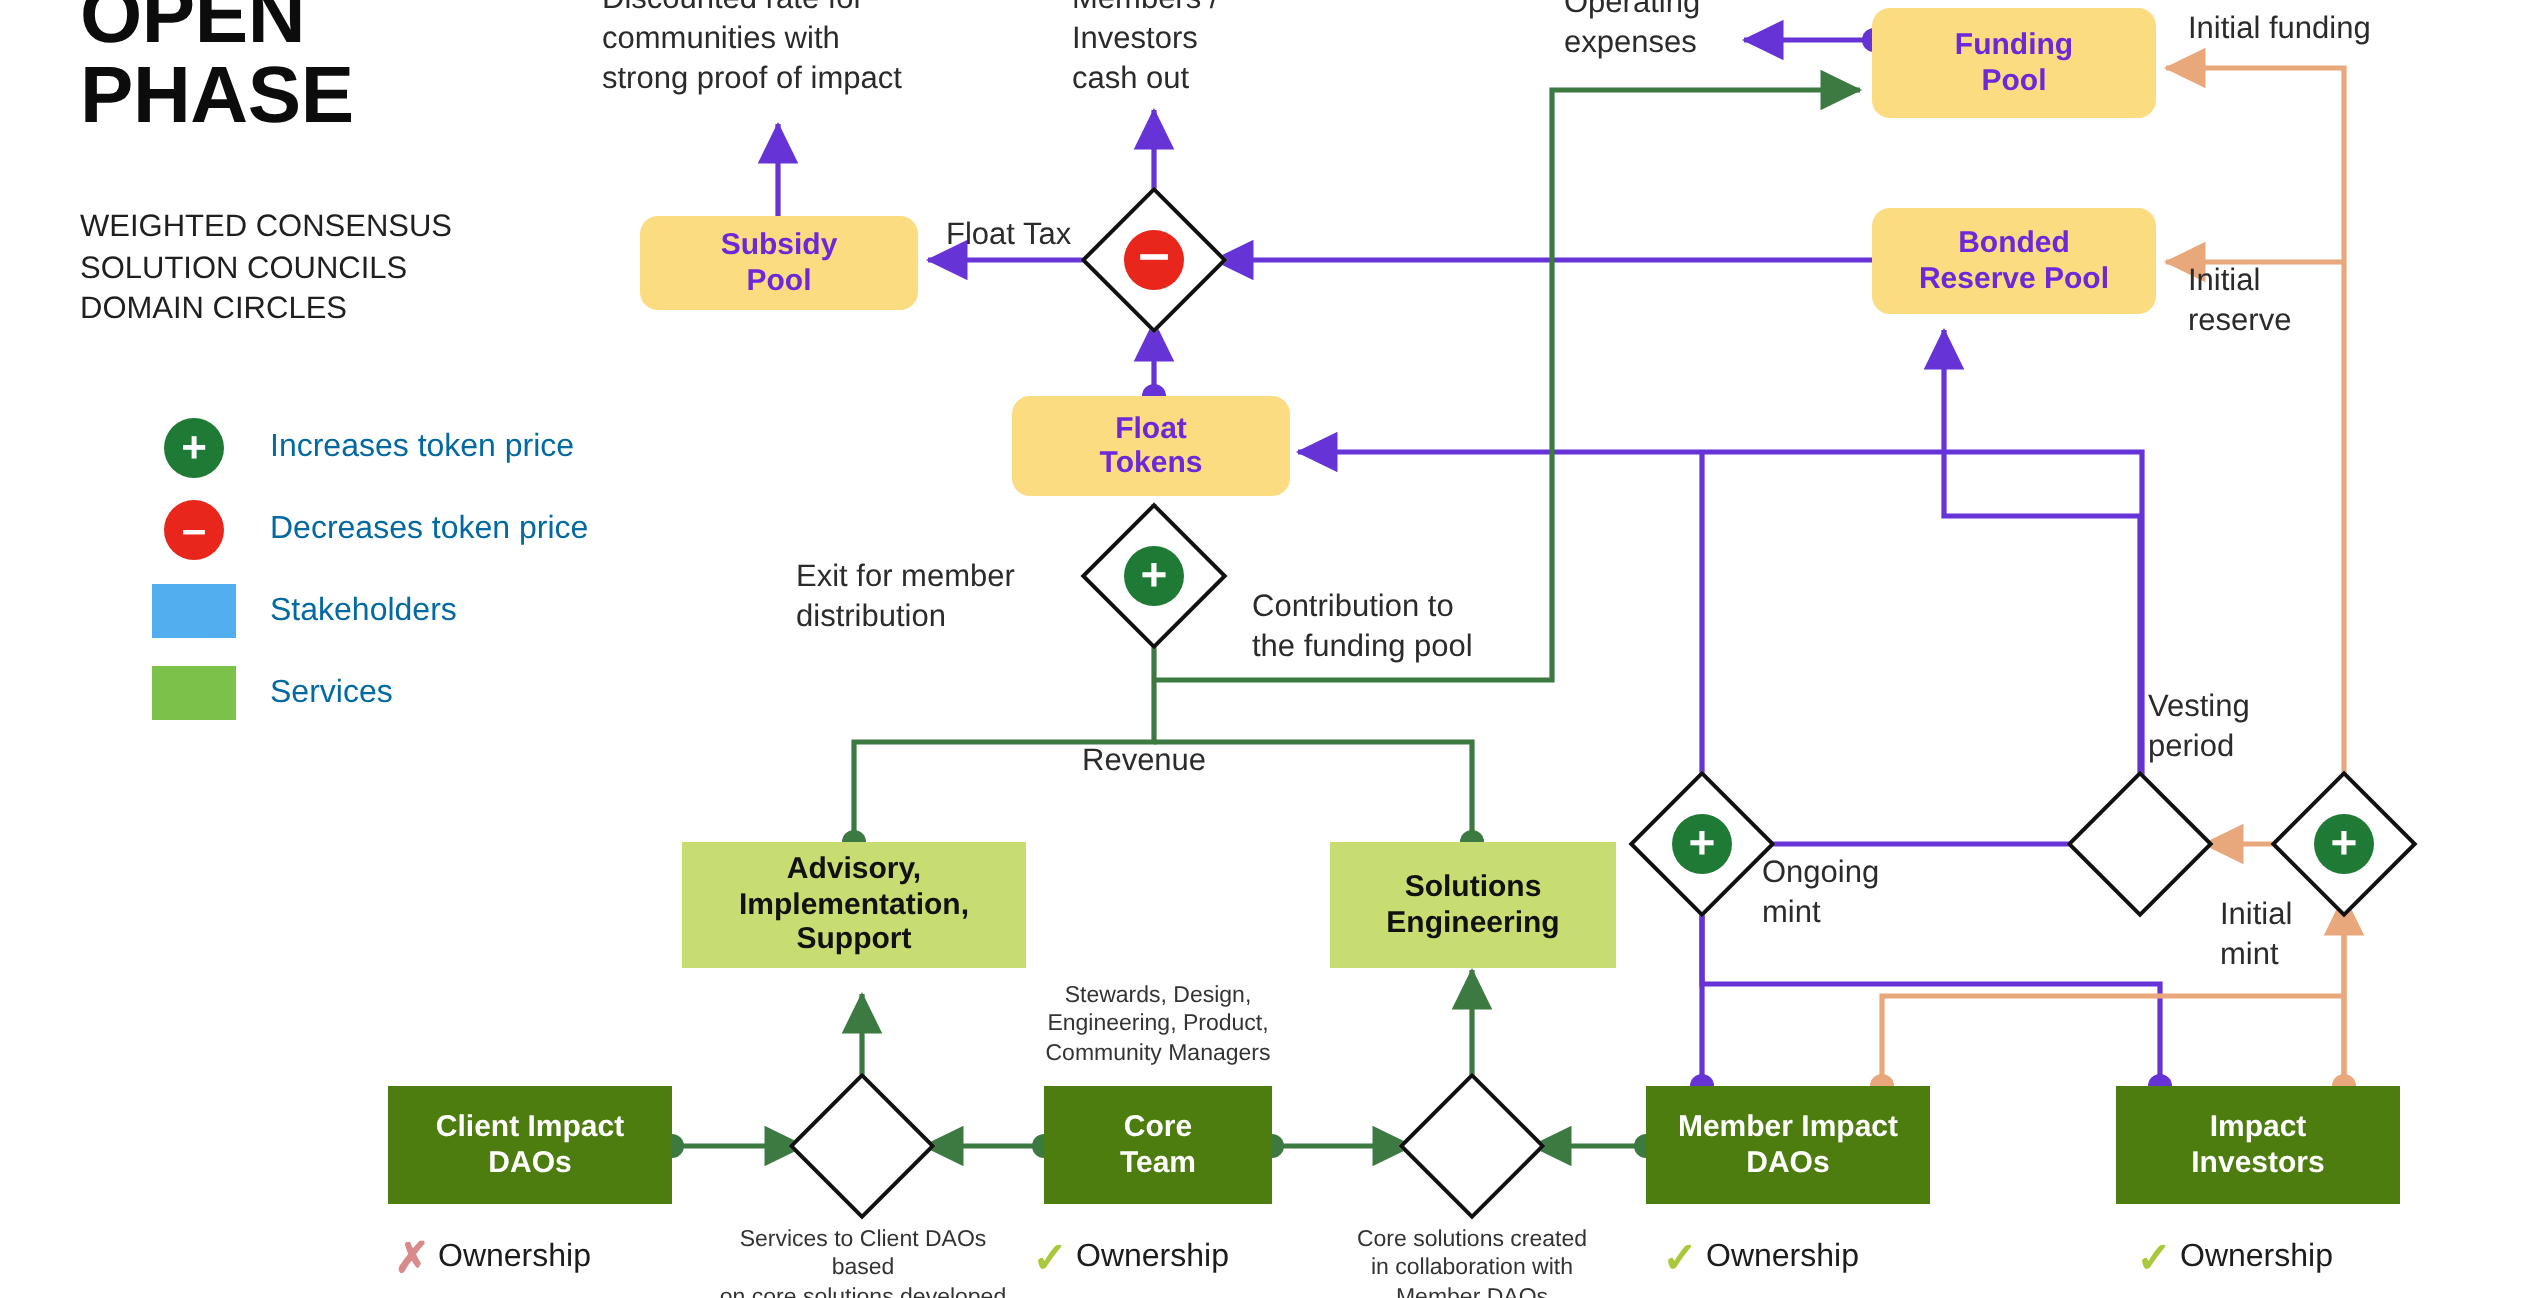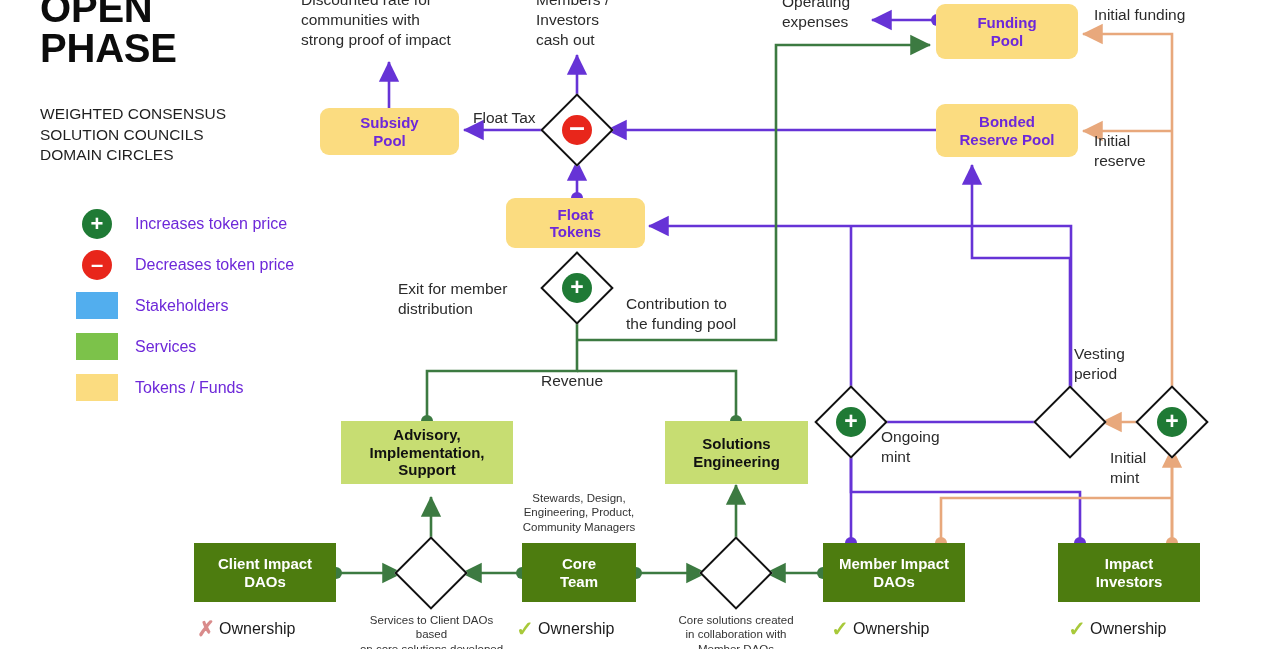--- a/index.html
+++ b/index.html
@@ -26,21 +26,21 @@
   .badge.minus{background:#e8261b;}
   .badge b{position:relative;top:-1.5px;}
   .badge.minus b{top:-3px;font-size:28px;}
 
   
   .legend{position:absolute;left:76px;top:203px;}
   .lrow{display:flex;align-items:center;height:41px;}
   .lswatch{width:42px;height:27px;margin-right:17px;flex:none;}
   .lcirc{width:30px;height:30px;border-radius:50%;margin-left:6px;margin-right:23px;flex:none;
          display:flex;align-items:center;justify-content:center;color:#fff;font-weight:bold;font-size:22px;}
-  .ltxt{font-size:16px;color:#6d28d9;}
+  .ltxt{font-size:16px;color:#0369a1;}
 
   
   .attrs{position:absolute;font-size:16px;color:#1c1c1c;}
   .arow{display:flex;align-items:center;height:30px;}
   .mark{width:26px;font-size:21px;font-weight:bold;display:inline-block;text-align:center;flex:none;}
   .ok{color:#a8c93a;}
   .no{color:#d98b8b;}
 </style>
 </head>
 <body>
@@ -153,24 +153,20 @@
         </div>
       <div class="ltxt">Decreases token price</div>
     </div>
     <div class="lrow">
       <div class="lswatch" style="background:#52aeee;"></div>
       <div class="ltxt">Stakeholders</div>
     </div>
     <div class="lrow">
       <div class="lswatch" style="background:#7cc24a;"></div>
       <div class="ltxt">Services</div>
-    </div>
-    <div class="lrow">
-      <div class="lswatch" style="background:#fbdc80;"></div>
-      <div class="ltxt">Tokens / Funds</div>
     </div>
   </div>
 
   <div class="lbl" style="left:301px;top:-10px;">Discounted rate for
 communities with
 strong proof of impact</div>
   <div class="lbl" style="left:536px;top:-10px;">Members /
 Investors
 cash out</div>
   <div class="lbl" style="left:782px;top:-8px;">Operating

